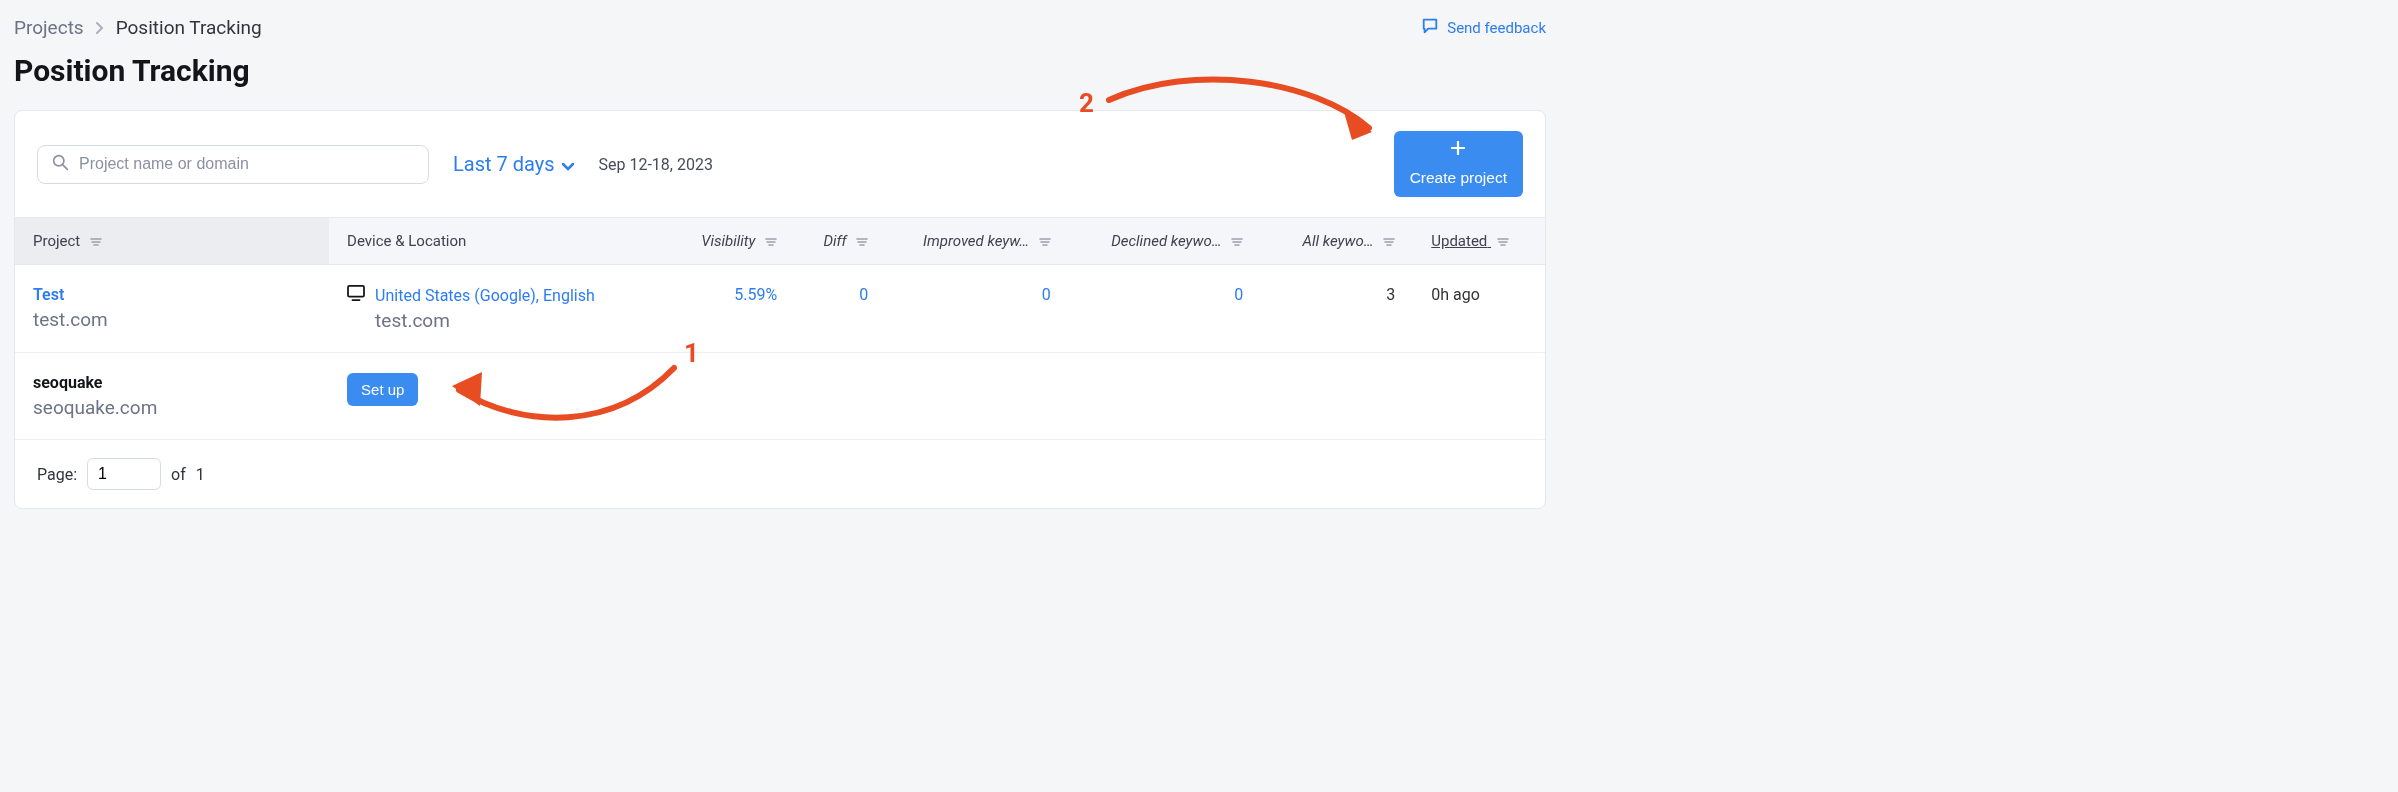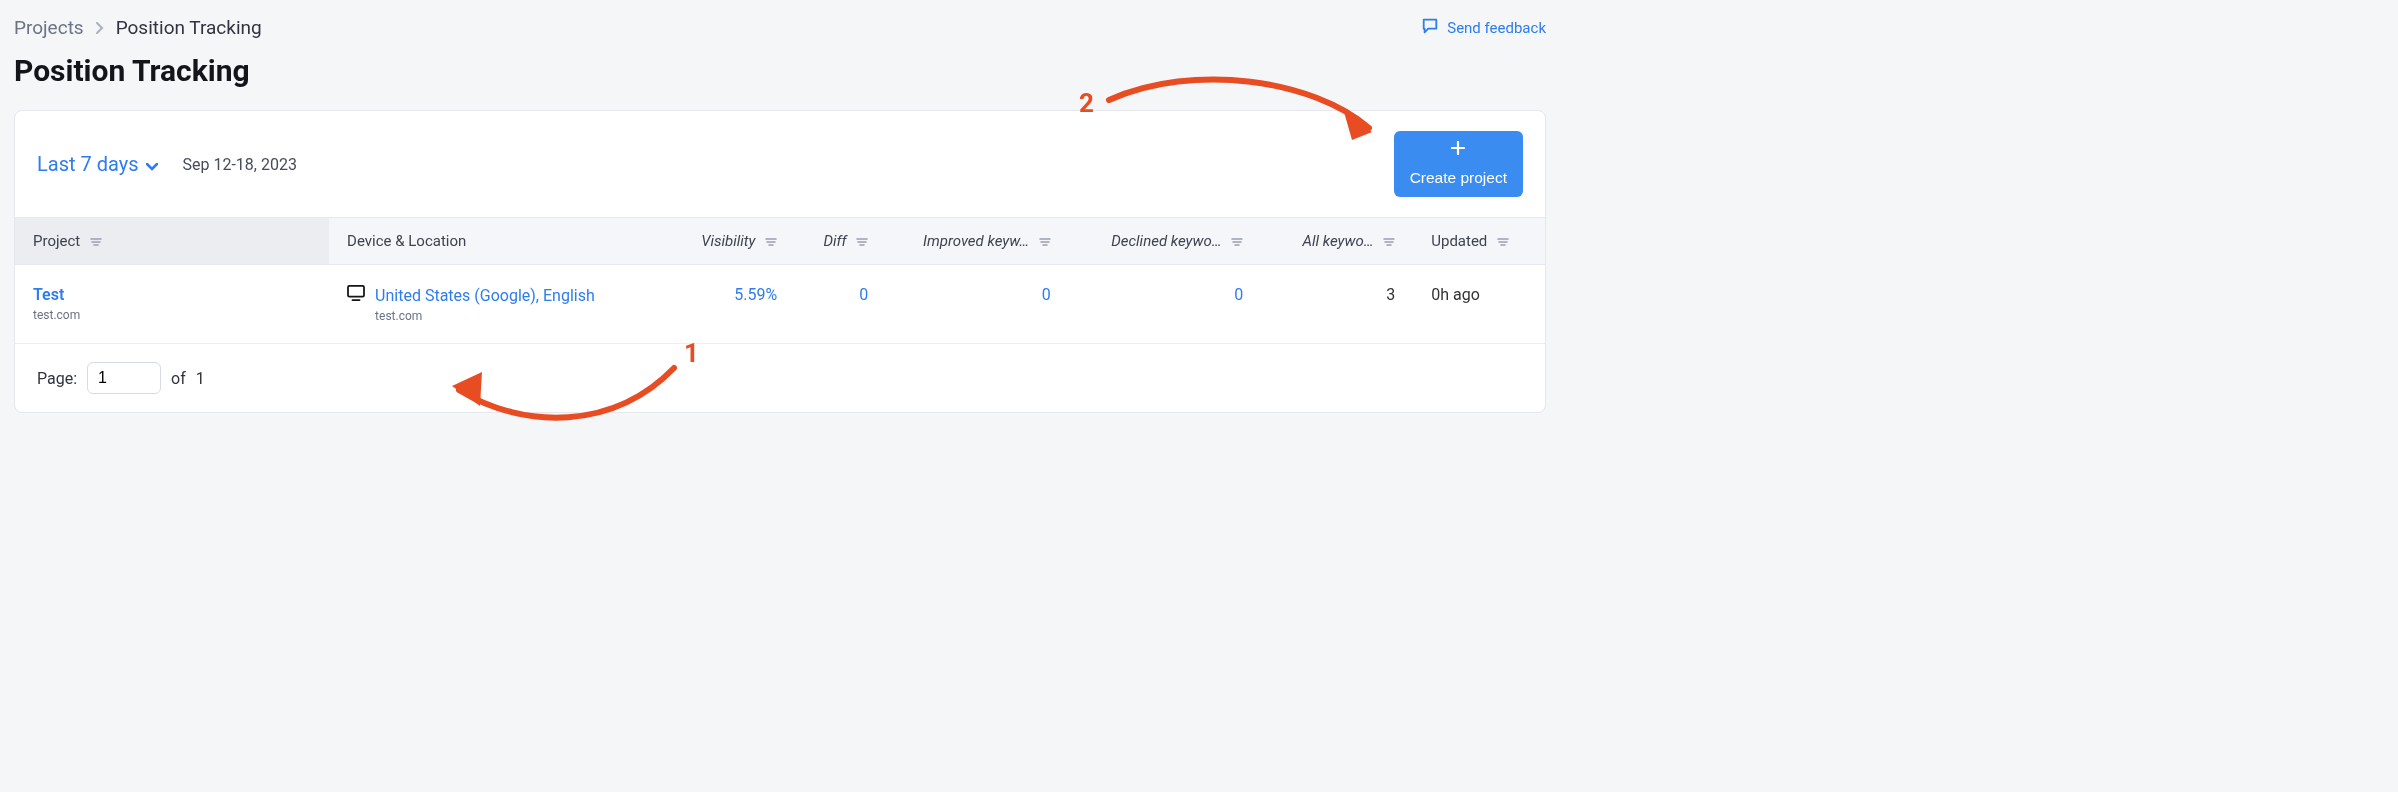--- a/index.html
+++ b/index.html
@@ -127,21 +127,21 @@
   th.num { text-align: right; font-style: italic; }
   td {
     padding: 20px 18px;
     border-bottom: 1px solid #eceef3;
     vertical-align: top;
     font-size: 16px;
   }
   td.num { text-align: right; }
   .proj-name { color: #2d7cf0; font-weight: 600; cursor: pointer; }
   .proj-name.nolink { color: #13151b; font-weight: 700; cursor: default; }
-  .sub { color: #6c7386; font-size: 12px; margin-top: 4px; }
+  .sub { color: #6c7386; font-size: 19px; margin-top: 4px; }
   .loc-line { display: flex; align-items: center; gap: 10px; }
   .loc-link { color: #2d7cf0; cursor: pointer; }
   .val-link { color: #2d7cf0; cursor: pointer; }
   .setup-btn {
     background: #3a8cf1;
     color: #fff;
     border: none;
     border-radius: 6px;
     padding: 8px 14px;
     font-size: 15px;
@@ -198,20 +198,29 @@
       </span>
       <span>Send feedback</span>
     </div>
   </div>
 
   <h1 class="page-title">Position Tracking</h1>
 
   <div class="card-wrap">
     <div class="card">
       <div class="toolbar">
+        <div class="search-wrap">
+          <span>
+            <svg width="17" height="17" viewBox="0 0 20 20" fill="none">
+                <circle cx="8" cy="8" r="6" stroke="#8b91a3" stroke-width="2"></circle>
+                <path d="M13 13 L18 18" stroke="#8b91a3" stroke-width="2" stroke-linecap="round"></path>
+              </svg>
+          </span>
+          <input type="text" placeholder="Project name or domain" style="">
+        </div>
         <div class="period">
           <span>Last 7 days</span>
           <span>
             <svg width="12" height="8" viewBox="0 0 12 8">
                 <path d="M1 1 L6 6 L11 1" stroke="#2d7cf0" stroke-width="2.5" fill="none" stroke-linecap="round"></path>
               </svg>
           </span>
         </div>
         <div class="daterange">Sep 12-18, 2023</div>
         <button class="create-btn">
@@ -269,21 +278,21 @@
                 </span>
             </th>
             <th class="num" style="width:150px;">
               <span>All keywo…</span>
               <span class="sort-ic">
                   <svg width="12" height="12" viewBox="0 0 12 12">
                     <path d="M1 3 H11 M2 6 H10 M4 9 H8" stroke="#9ba0b0" stroke-width="1.6" stroke-linecap="round"></path>
                   </svg>
                 </span>
             </th>
-            <th style="width:130px;">
+            <th style="width:130px;text-decoration:underline;">
               <span>Updated</span>
               <span class="sort-ic">
                   <svg width="12" height="12" viewBox="0 0 12 12">
                     <path d="M1 3 H11 M2 6 H10 M4 9 H8" stroke="#9ba0b0" stroke-width="1.6" stroke-linecap="round"></path>
                   </svg>
                 </span>
             </th>
           </tr>
         </thead>
         <tbody>
@@ -304,20 +313,29 @@
               </div>
               <div class="sub" style="margin-left:28px;">test.com</div>
             </td>
             <td class="num"><span class="val-link">5.59%</span></td>
             <td class="num"><span class="val-link">0</span></td>
             <td class="num"><span class="val-link">0</span></td>
             <td class="num"><span class="val-link">0</span></td>
             <td class="num"><span>3</span></td>
             <td><span>0h ago</span></td>
           </tr>
+          <tr>
+            <td>
+              <div class="proj-name nolink">seoquake</div>
+              <div class="sub">seoquake.com</div>
+            </td>
+            <td colspan="7">
+              <button class="setup-btn">Set up</button>
+            </td>
+          </tr>
         </tbody>
       </table>
 
       <div class="pager">
         <span>Page:</span>
         <input type="text" value="1" style="">
         <span>of</span>
         <span>1</span>
       </div>
     </div>

